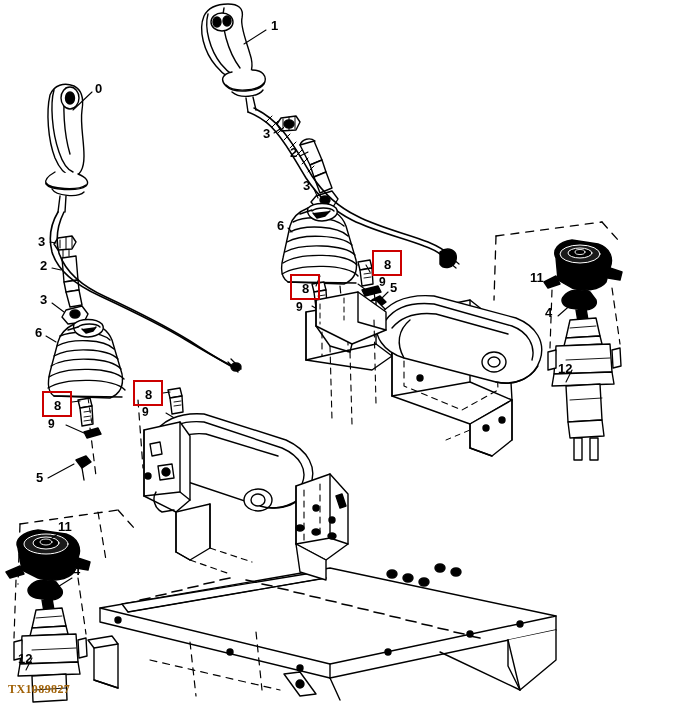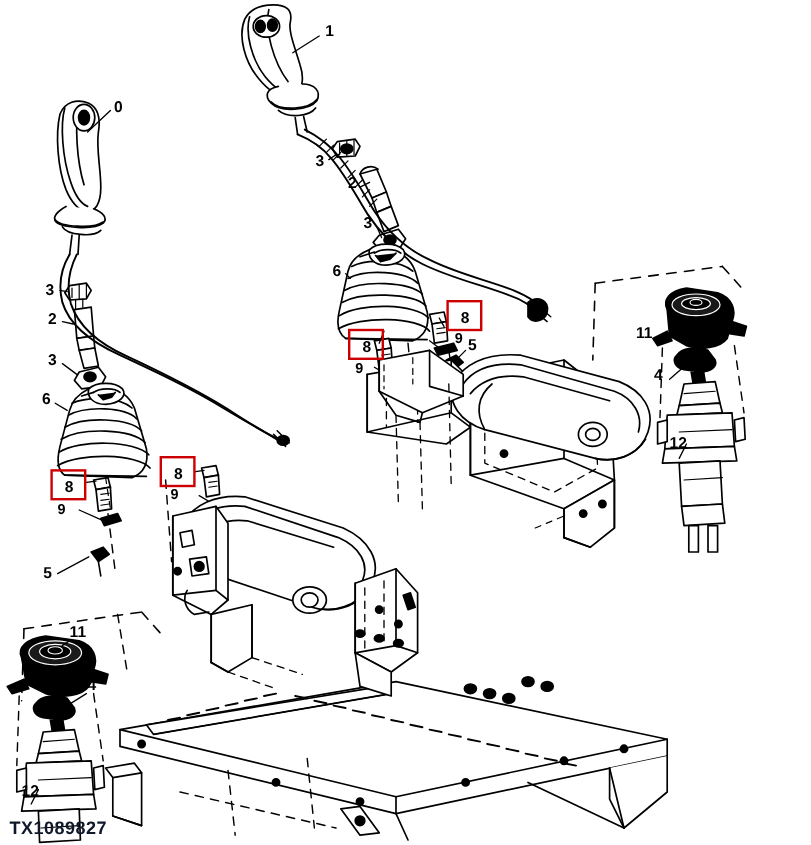--- a/index.html
+++ b/index.html
@@ -47,25 +47,25 @@
     font-family: "Liberation Sans", sans-serif;
     font-size: 13px;
     font-weight: bold;
     color: #000000;
     line-height: 1;
   }
   #partnumber {
     position: absolute;
     left: 8px;
     top: 682px;
-    font-family: Liberation Sans, sans-serif;
-    font-size: 15px;
+    font-family: Liberation Serif, serif;
+    font-size: 12px;
     font-weight: bold;
     letter-spacing: 0.4px;
-    color: #0f172a;
+    color: #a16207;
   }
 </style>
 </head>
 <body>
 
 <div id="sheet">
 
   <svg id="artwork" viewBox="0 0 676 704">
     <defs>
       <linearGradient id="metalL" x1="0" y1="0" x2="1" y2="1">

